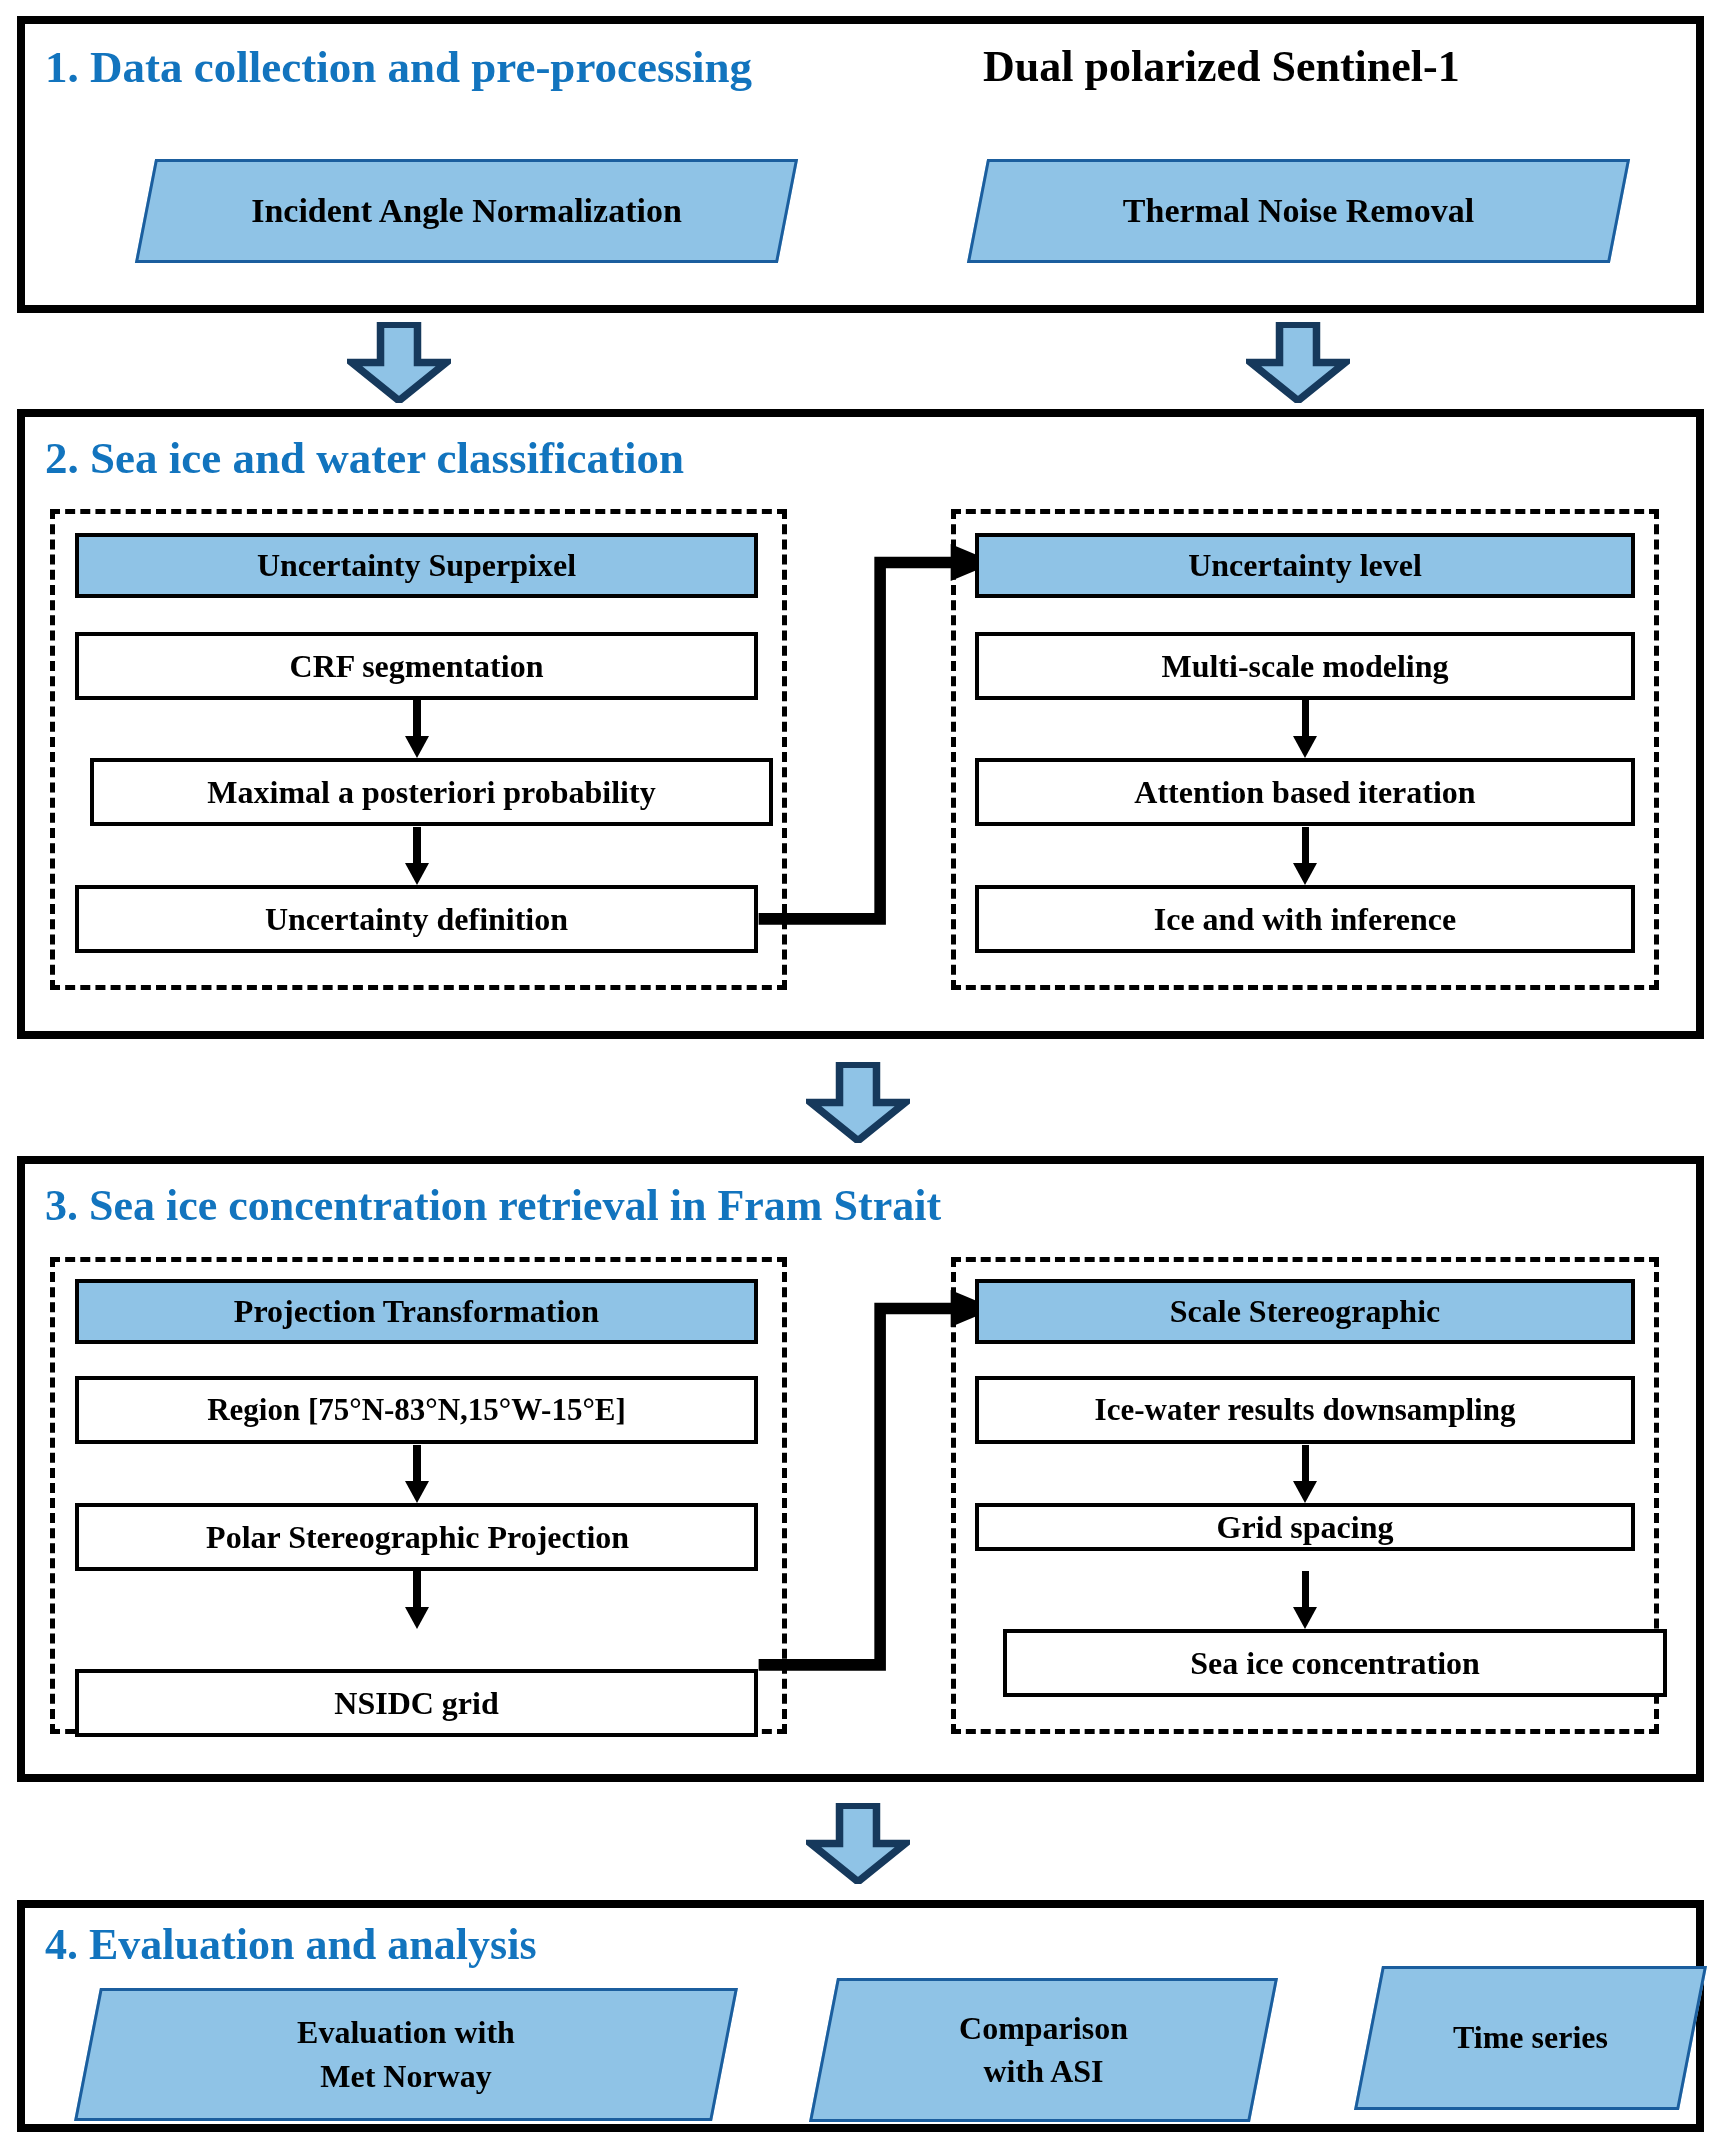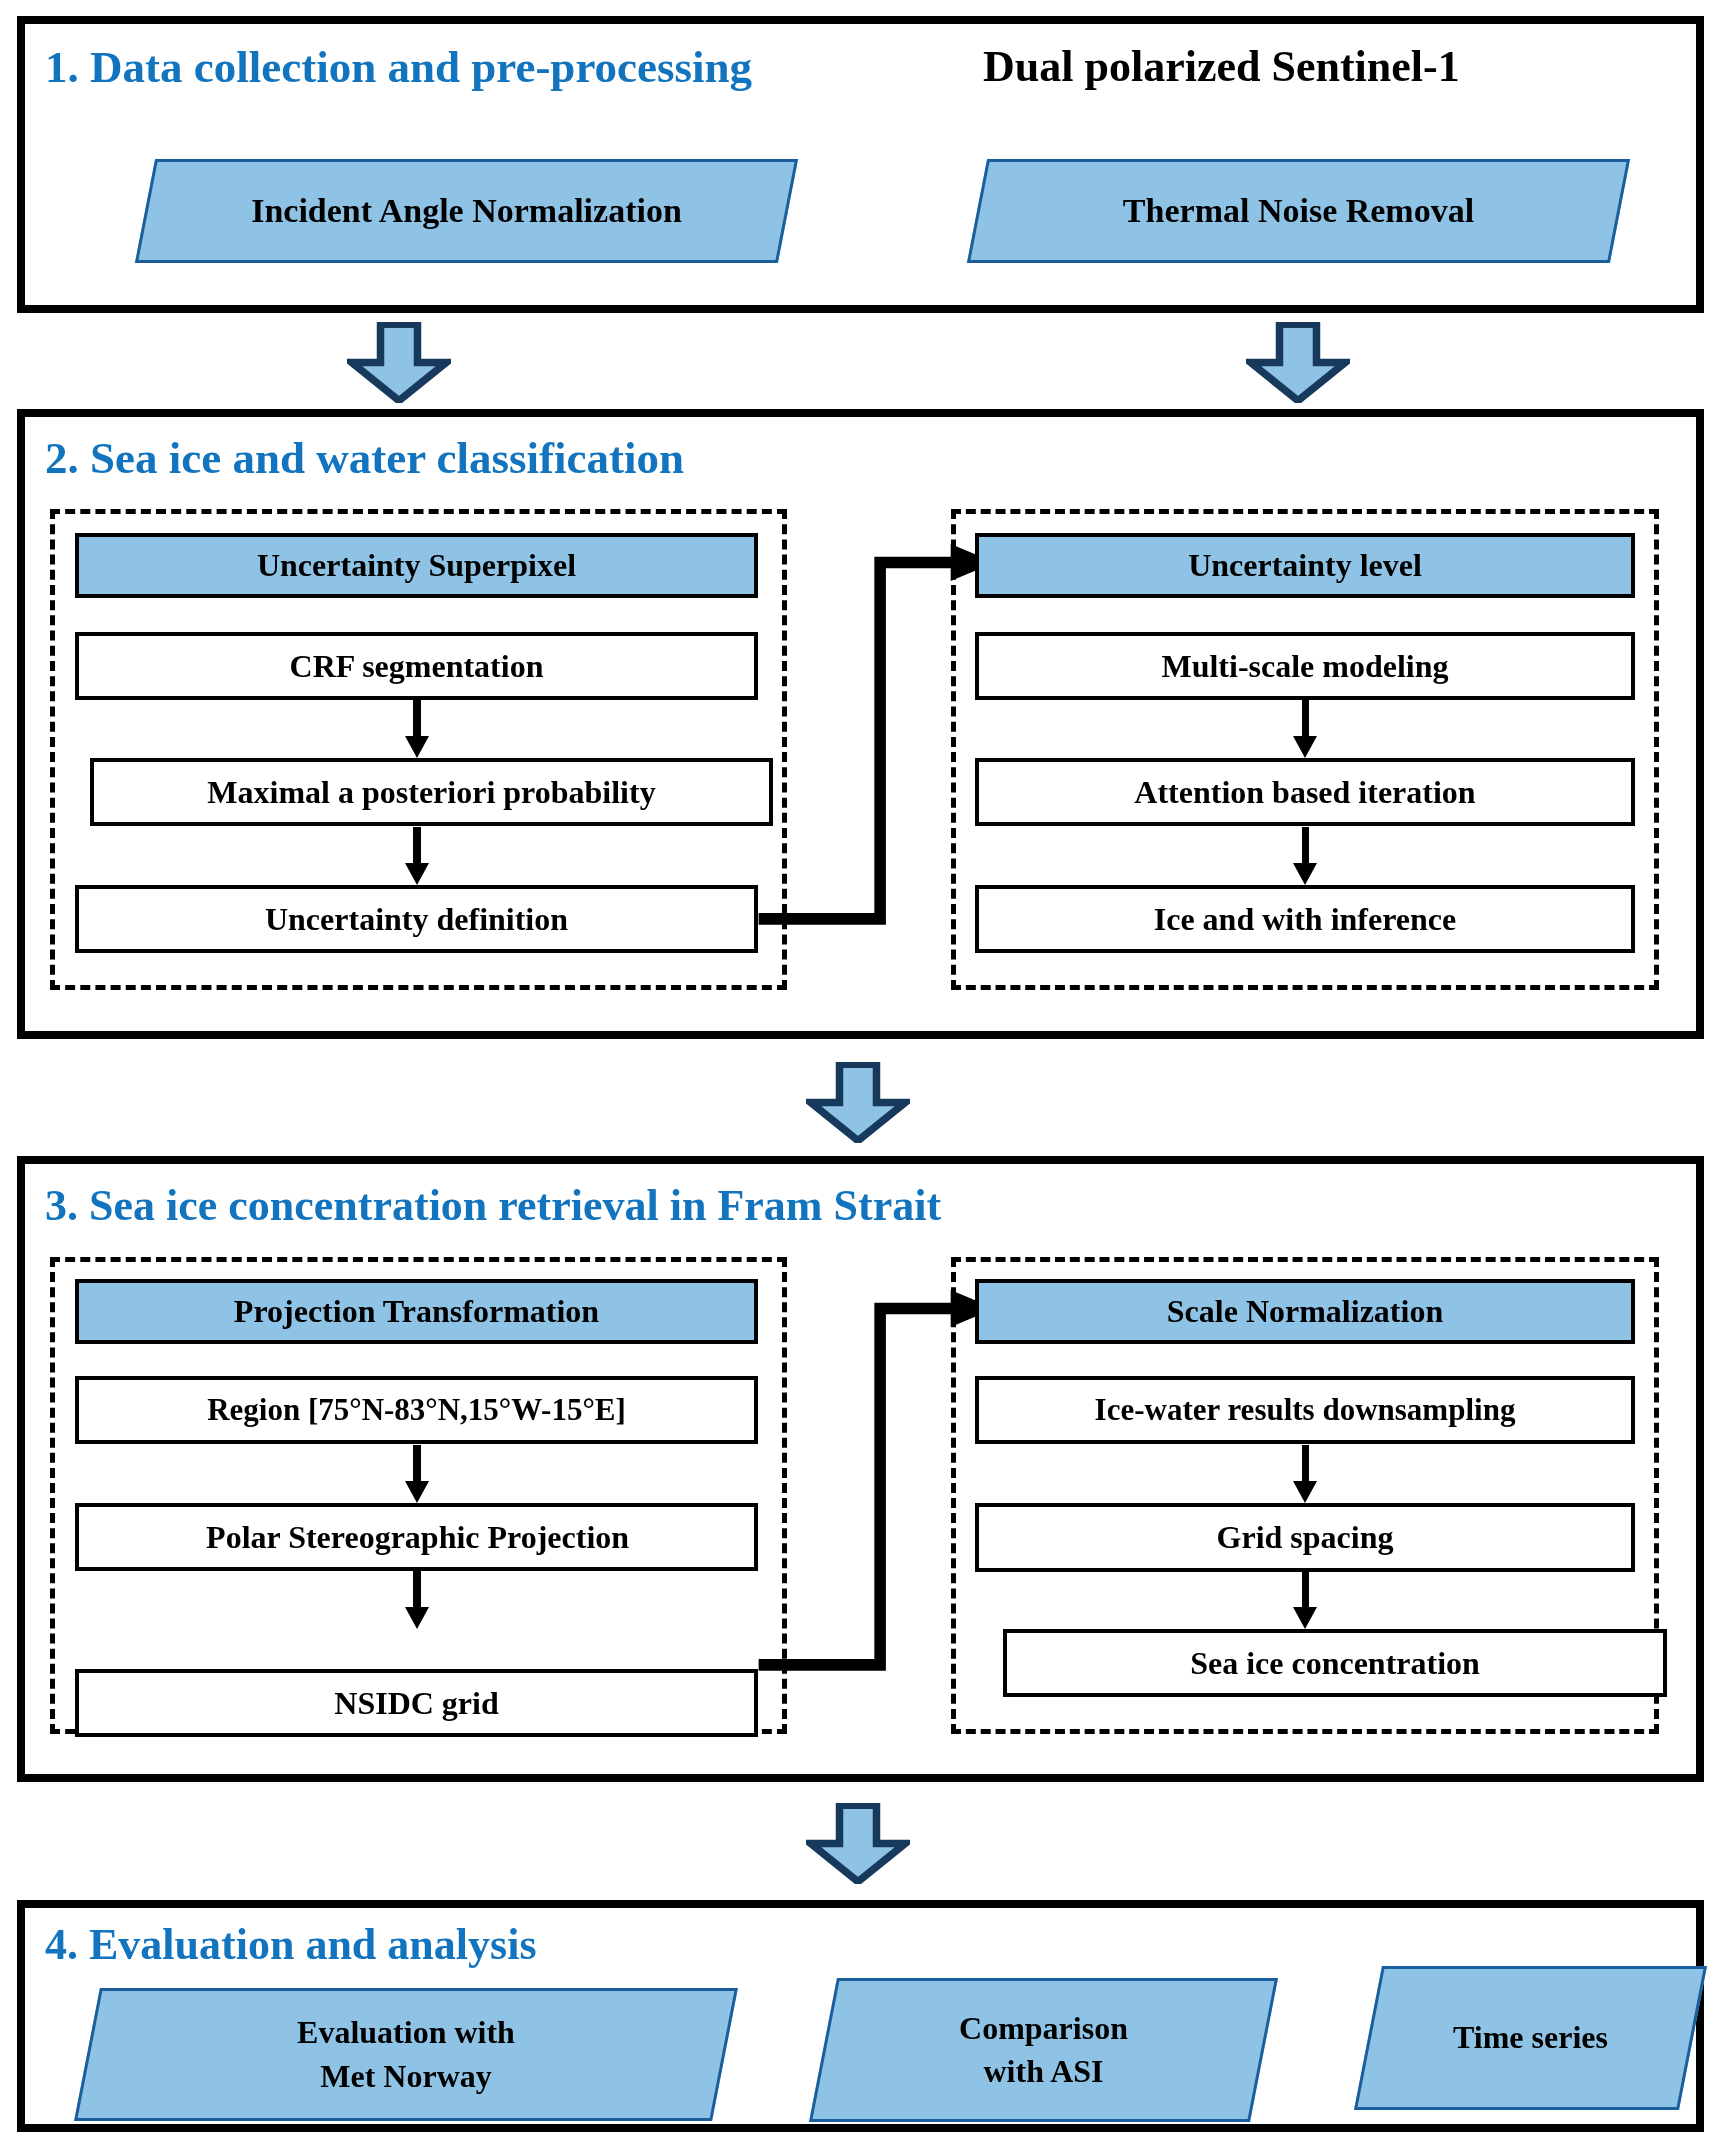--- a/index.html
+++ b/index.html
@@ -207,30 +207,30 @@
 
   <div class="elbow" style="left:754px;top:1285px;width:243px;height:386px;">
     <svg width="243" height="386" viewBox="0 0 420 666">
       <path d="M8,656 L218,656 L218,40 L352,40" fill="none" stroke="#000000" stroke-width="20" stroke-linejoin="miter"></path>
       <polygon points="340,8 416,40 340,72" fill="#000000"></polygon>
     </svg>
   </div>
 
   <div class="dashgroup" style="left:951px;top:1257px;width:708px;height:477px;"></div>
 
-  <div class="pbox head" style="left:975px;top:1279px;width:660px;height:65px;font-size:32px;">Scale Normalization</div>
+  <div class="pbox head" style="left:975px;top:1279px;width:660px;height:65px;font-size:32px;">Scale Stereographic</div>
 
   <div class="pbox" style="left:975px;top:1376px;width:660px;height:68px;font-size:31px;">Ice-water results downsampling</div>
 
   <div class="varrow" style="left:975px;top:1445px;width:660px;height:58px;">
     <div class="shaft" style="height:37px;"></div>
     <div class="head" style="top:36px;"></div>
   </div>
 
-  <div class="pbox" style="left:975px;top:1503px;width:660px;height:69px;font-size:32px;">Grid spacing</div>
+  <div class="pbox" style="left:975px;top:1503px;width:660px;height:48px;font-size:32px;">Grid spacing</div>
 
   <div class="varrow" style="left:975px;top:1571px;width:660px;height:58px;">
     <div class="shaft" style="height:37px;"></div>
     <div class="head" style="top:36px;"></div>
   </div>
 
   <div class="pbox" style="left:975px;top:1629px;width:664px;height:68px;font-size:32px;margin-left:28px;">Sea ice concentration</div>
 
   <div class="blockarrow" style="left:806px;top:1803px;width:104px;height:81px;">
     <svg width="104" height="81" viewBox="0 0 180 140">

